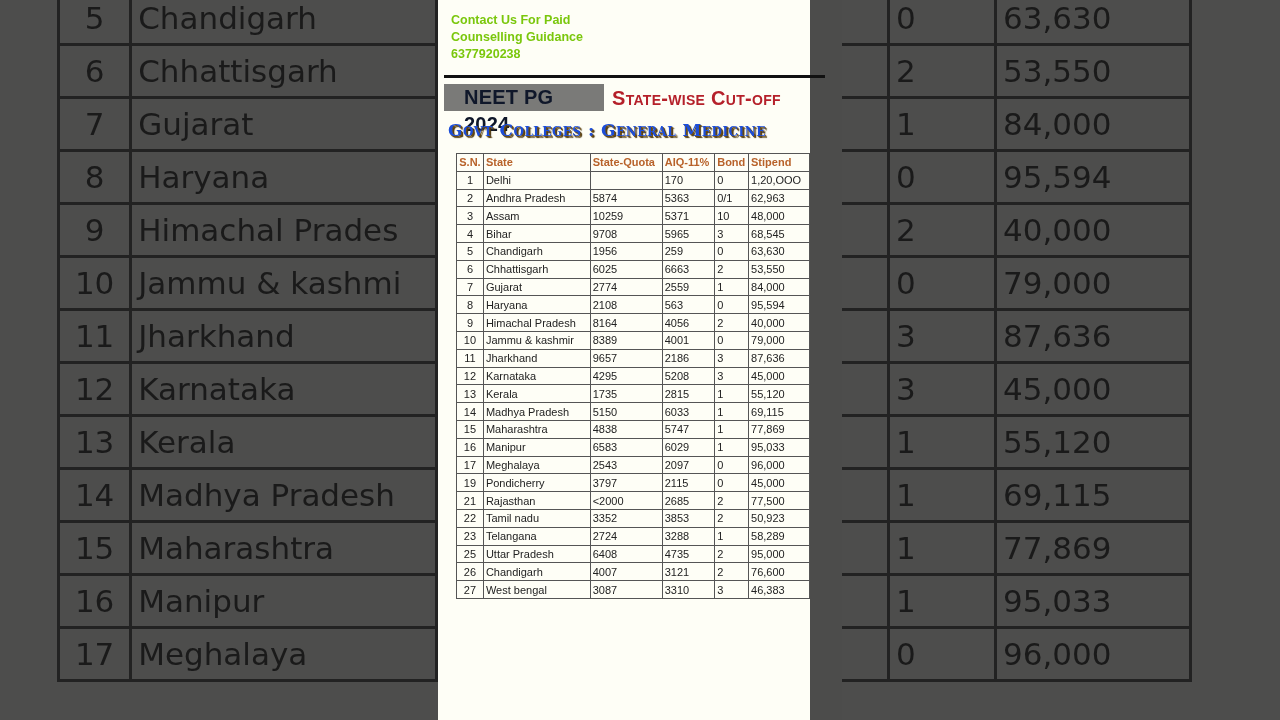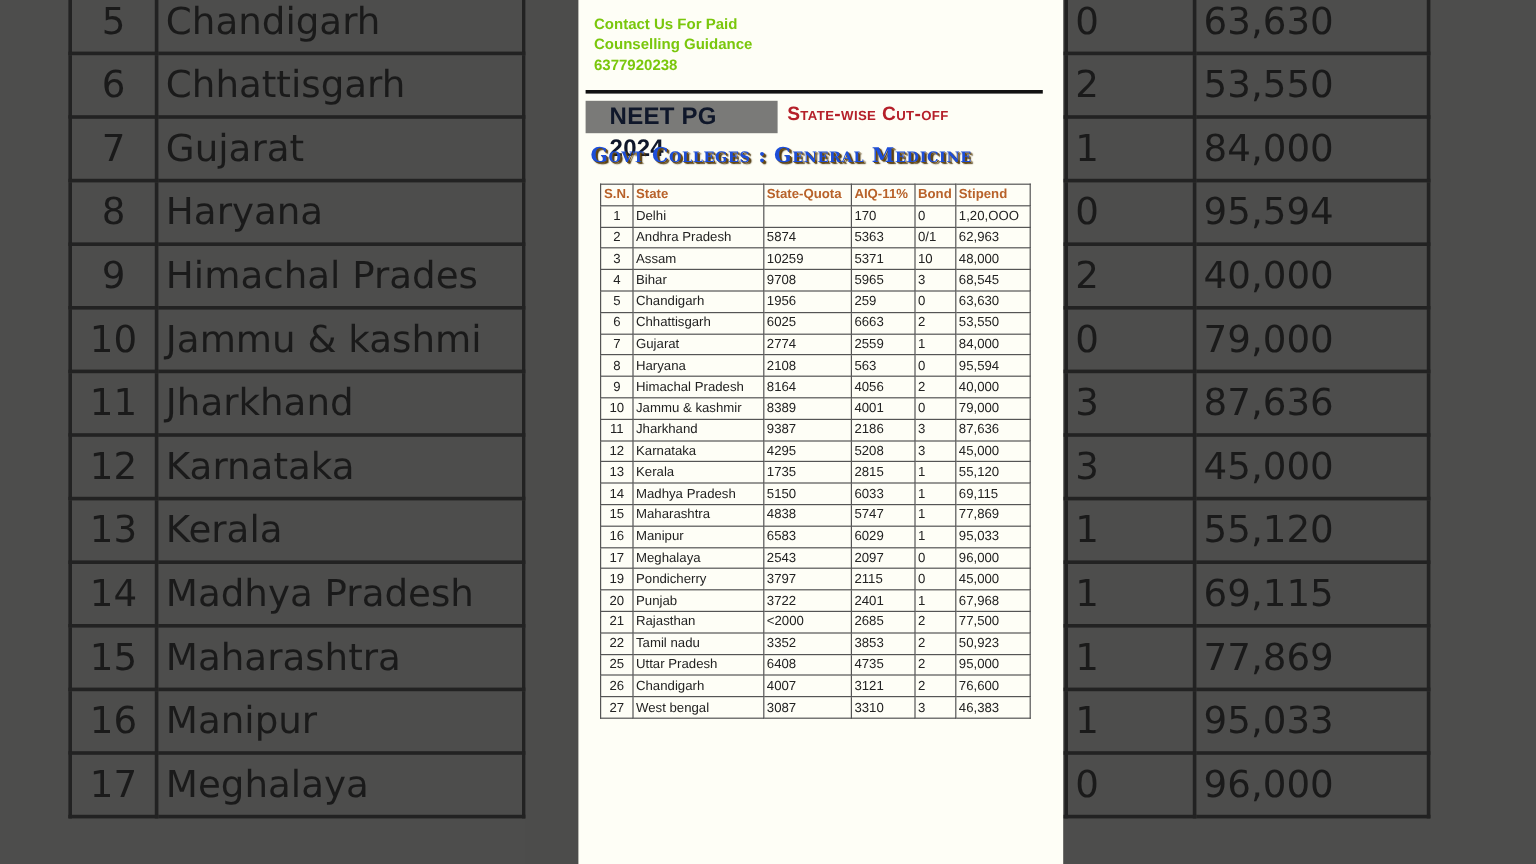--- a/index.html
+++ b/index.html
@@ -17,34 +17,33 @@
     .bg-left .bg-table { left:57px; top:-10px; }
     .bg-left .bg-table td.sn { width:76px; text-align:center; }
     .bg-left .bg-table td.st { width:320px; }
     .bg-right .bg-table { left:-60px; top:-10px; }
     .bg-right .bg-table td.q { width:90px; }
     .bg-right .bg-table td.b { width:92px; }
     .bg-right .bg-table td.s { width:180px; }
 
     
     .poster {
-      position:absolute; left:438px; top:0; width:404px; height:720px;
+      position:absolute; left:438px; top:0; width:372px; height:720px;
       background:#fefef6;
-      margin-left:44px;
     }
     .contact { position:absolute; left:13px; top:12px; color:#7ac70c; font-weight:bold; font-size:12.5px; line-height:17px; }
     .rule { position:absolute; left:6px; top:75px; width:381px; height:3px; background:#111; }
     .neet-badge {
       position:absolute; left:6px; top:84px; width:160px; height:27px;
       background:#7a7a78; color:#0f172a; font-weight:bold; font-size:20px;
       line-height:27px; padding-left:20px; box-sizing:border-box; letter-spacing:0.2px;
     }
     .cutoff-title {
       position:absolute; left:174px; top:87px; color:#b5202a; font-weight:bold;
-      font-size:16px; font-variant:small-caps; letter-spacing:0.3px;
+      font-size:20px; font-variant:small-caps; letter-spacing:0.3px;
     }
     .subtitle {
       position:absolute; left:10px; top:120px; color:#1d4ed8; font-weight:bold;
       font-size:17px; font-variant:small-caps; letter-spacing:0.5px;
       text-shadow:1px 1px 0 #6a4a10, 2px 2px 1px #4a3308;
       font-family:"DejaVu Serif", serif;
     }
     table.main {
       position:absolute; left:18px; top:153px; border-collapse:collapse;
       font-size:11px; color:#222; background:#fefef6;
@@ -295,21 +294,21 @@
           <td class="sn c-sn">10</td>
           <td class="c-st">Jammu &amp; kashmir</td>
           <td class="c-q">8389</td>
           <td class="c-a">4001</td>
           <td class="c-b">0</td>
           <td class="c-s">79,000</td>
         </tr>
         <tr>
           <td class="sn c-sn">11</td>
           <td class="c-st">Jharkhand</td>
-          <td class="c-q">9387</td>
+          <td class="c-q">9657</td>
           <td class="c-a">2186</td>
           <td class="c-b">3</td>
           <td class="c-s">87,636</td>
         </tr>
         <tr>
           <td class="sn c-sn">12</td>
           <td class="c-st">Karnataka</td>
           <td class="c-q">4295</td>
           <td class="c-a">5208</td>
           <td class="c-b">3</td>
@@ -357,42 +356,42 @@
         </tr>
         <tr>
           <td class="sn c-sn">19</td>
           <td class="c-st">Pondicherry</td>
           <td class="c-q">3797</td>
           <td class="c-a">2115</td>
           <td class="c-b">0</td>
           <td class="c-s">45,000</td>
         </tr>
         <tr>
-          <td class="sn c-sn">20</td>
-          <td class="c-st">Punjab</td>
-          <td class="c-q">3722</td>
-          <td class="c-a">2401</td>
-          <td class="c-b">1</td>
-          <td class="c-s">67,968</td>
-        </tr>
-        <tr>
           <td class="sn c-sn">21</td>
           <td class="c-st">Rajasthan</td>
           <td class="c-q">&lt;2000</td>
           <td class="c-a">2685</td>
           <td class="c-b">2</td>
           <td class="c-s">77,500</td>
         </tr>
         <tr>
           <td class="sn c-sn">22</td>
           <td class="c-st">Tamil nadu</td>
           <td class="c-q">3352</td>
           <td class="c-a">3853</td>
           <td class="c-b">2</td>
           <td class="c-s">50,923</td>
+        </tr>
+        <tr>
+          <td class="sn c-sn">23</td>
+          <td class="c-st">Telangana</td>
+          <td class="c-q">2724</td>
+          <td class="c-a">3288</td>
+          <td class="c-b">1</td>
+          <td class="c-s">58,289</td>
         </tr>
         <tr>
           <td class="sn c-sn">25</td>
           <td class="c-st">Uttar Pradesh</td>
           <td class="c-q">6408</td>
           <td class="c-a">4735</td>
           <td class="c-b">2</td>
           <td class="c-s">95,000</td>
         </tr>
         <tr>

